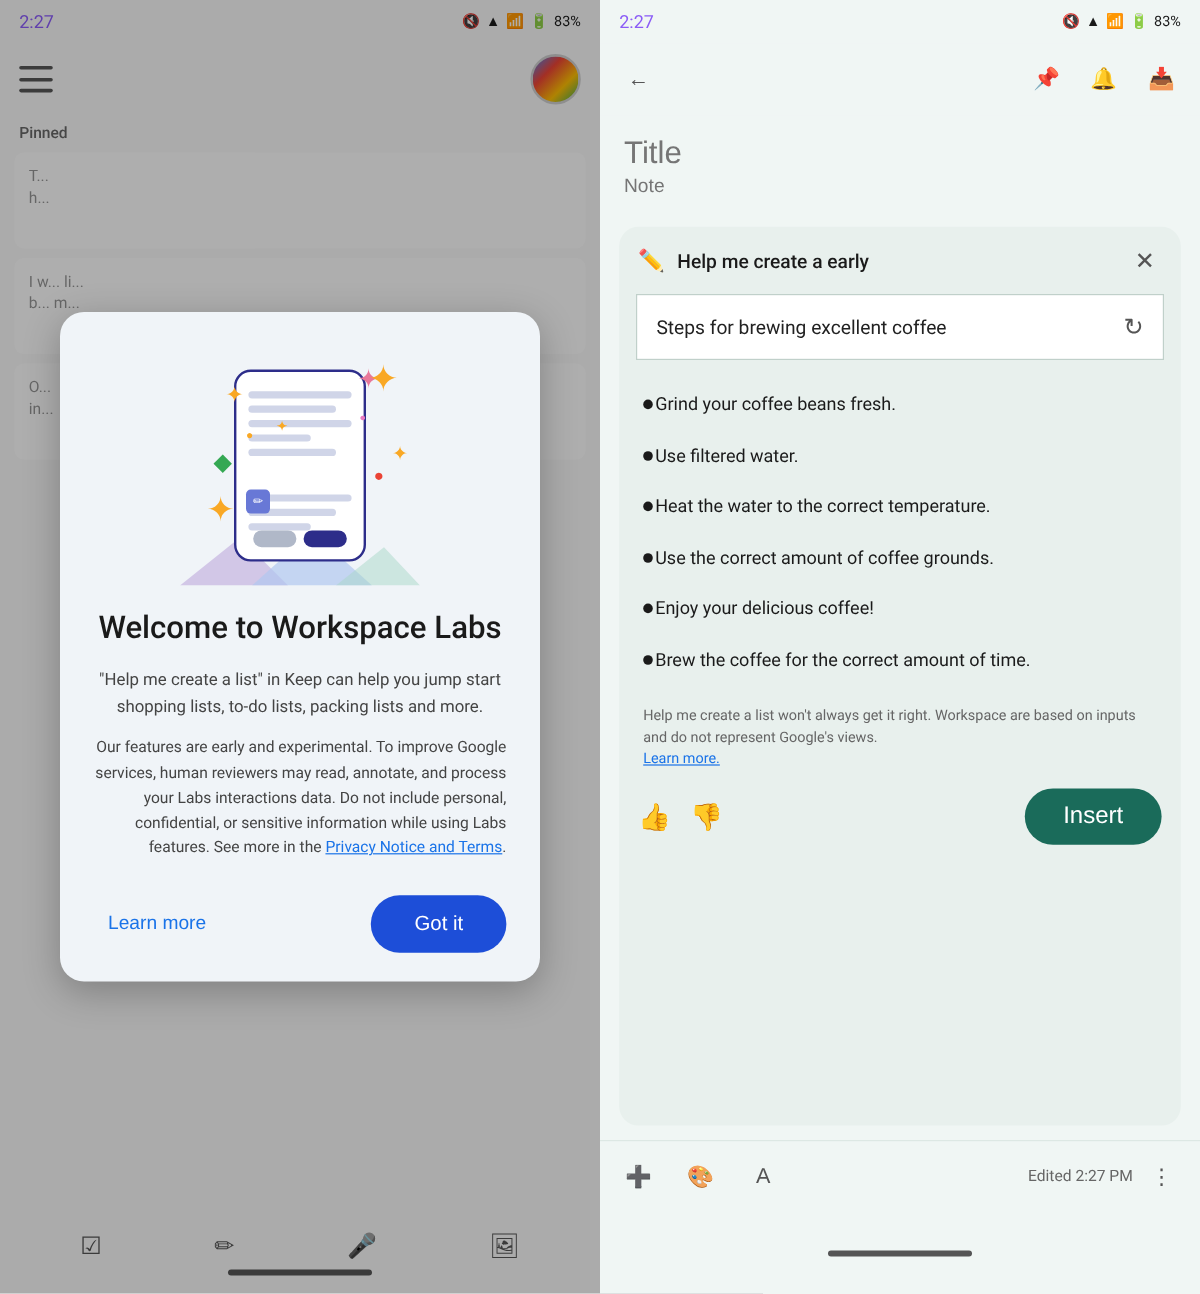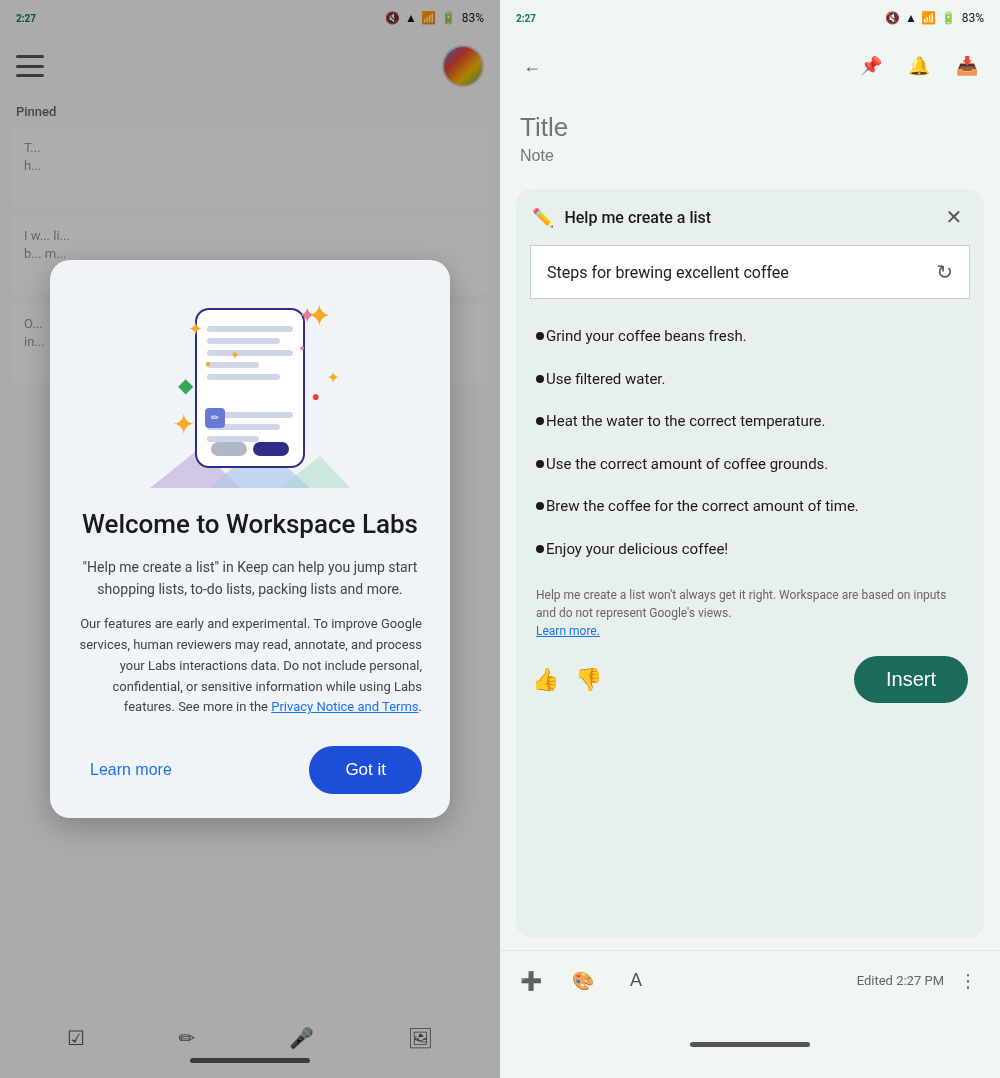--- a/index.html
+++ b/index.html
@@ -23,23 +23,23 @@
 
     .status-bar {
       height: 36px;
       background: #f5f5f5;
       display: flex;
       align-items: center;
       padding: 0 16px;
       justify-content: space-between;
     }
     .status-time {
-      font-size: 10px;
-      font-weight: 700;
-      color: #0f766e;
+      font-size: 15px;
+      font-weight: 400;
+      color: #8b5cf6;
     }
     .status-icons {
       display: flex;
       align-items: center;
       gap: 5px;
       font-size: 12px;
       color: #1a1a1a;
     }
 
     .left-toolbar {
@@ -675,21 +675,21 @@
 
   <div class="note-title-area">
     <input class="note-title-input" type="text" placeholder="Title" style="">
     <input class="note-body-input" type="text" placeholder="Note" style="">
   </div>
 
   <div class="ai-panel">
 
     <div class="ai-panel-header">
       <span class="ai-icon">✏️</span>
-      <span class="ai-header-title">Help me create a list</span>
+      <span class="ai-header-title">Help me create a early</span>
       <button class="ai-close-btn">✕</button>
     </div>
 
     <div class="ai-input-box">
       <span class="ai-input-text">Steps for brewing excellent coffee</span>
       <button class="ai-refresh-btn">↻</button>
     </div>
 
     <div class="ai-results">
       <div class="ai-result-item">
@@ -703,25 +703,25 @@
       <div class="ai-result-item">
         <div class="bullet-dot"></div>
         <span>Heat the water to the correct temperature.</span>
       </div>
       <div class="ai-result-item">
         <div class="bullet-dot"></div>
         <span>Use the correct amount of coffee grounds.</span>
       </div>
       <div class="ai-result-item">
         <div class="bullet-dot"></div>
-        <span>Brew the coffee for the correct amount of time.</span>
+        <span>Enjoy your delicious coffee!</span>
       </div>
       <div class="ai-result-item">
         <div class="bullet-dot"></div>
-        <span>Enjoy your delicious coffee!</span>
+        <span>Brew the coffee for the correct amount of time.</span>
       </div>
     </div>
 
     <p class="ai-footer-text">
       <span>Help me create a list won't always get it right. Workspace are based on inputs and do not represent Google's views.</span>
       <br>
       <a class="ai-footer-link">Learn more.</a>
     </p>
 
     <div class="ai-footer-actions">

